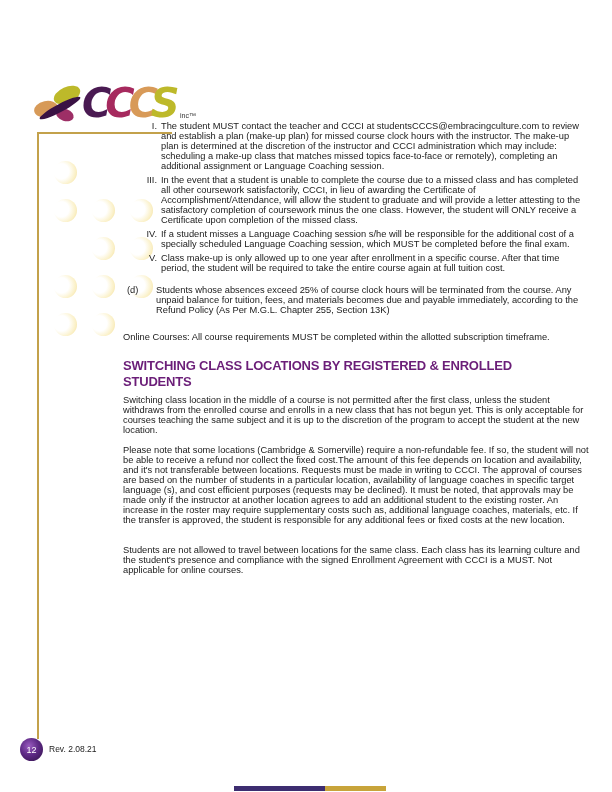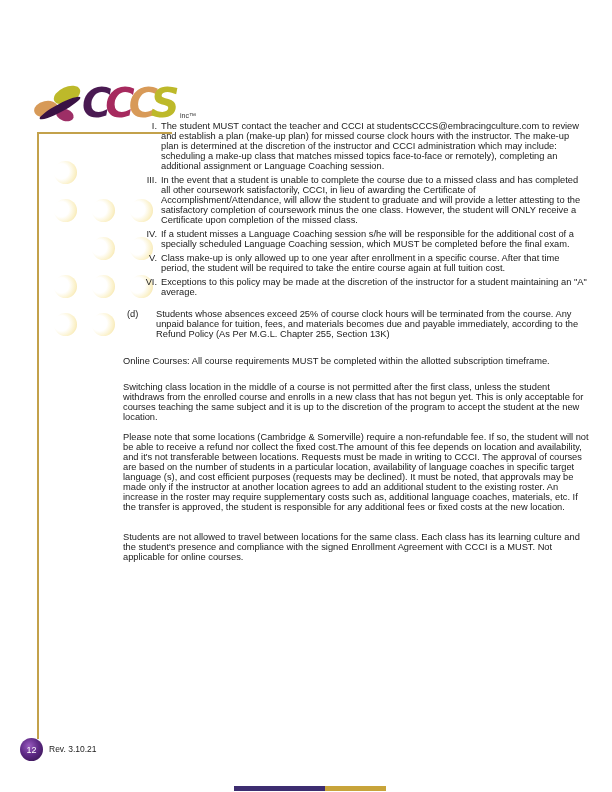--- a/index.html
+++ b/index.html
@@ -117,40 +117,37 @@
         <span class="txt">In the event that a student is unable to complete the course due to a missed class and has completed all other coursework satisfactorily, CCCI, in lieu of awarding the Certificate of Accomplishment/Attendance, will allow the student to graduate and will provide a letter attesting to the satisfactory completion of coursework minus the one class. However, the student will ONLY receive a Certificate upon completion of the missed class.</span>
       </div>
       <div class="li">
         <span class="num">IV.</span>
         <span class="txt">If a student misses a Language Coaching session s/he will be responsible for the additional cost of a specially scheduled Language Coaching session, which MUST be completed before the final exam.</span>
       </div>
       <div class="li">
         <span class="num">V.</span>
         <span class="txt">Class make-up is only allowed up to one year after enrollment in a specific course. After that time period, the student will be required to take the entire course again at full tuition cost.</span>
       </div>
-      <div class="li">
-        <span class="num">VI.</span>
-        <span class="txt">Exceptions to this policy may be made at the discretion of the instructor for a student maintaining an "A" average.</span>
-      </div>
     </div>
 
     <div class="d-row">
       <span class="dlabel">(d)</span>
       <span class="dtxt">Students whose absences exceed 25% of course clock hours will be terminated from the course. Any unpaid balance for tuition, fees, and materials becomes due and payable immediately, according to the Refund Policy (As Per M.G.L. Chapter 255, Section 13K)</span>
     </div>
 
     <p class="note">Online Courses: All course requirements MUST be completed within the allotted subscription timeframe.</p>
 
+    <h1 class="sec-title">SWITCHING CLASS LOCATIONS BY REGISTERED &amp; ENROLLED STUDENTS</h1>
 
     <p class="para">Switching class location in the middle of a course is not permitted after the first class, unless the student withdraws from the enrolled course and enrolls in a new class that has not begun yet. This is only acceptable for courses teaching the same subject and it is up to the discretion of the program to accept the student at the new location.</p>
     <p class="para gap">Please note that some locations (Cambridge &amp; Somerville) require a non-refundable fee. If so, the student will not be able to receive a refund nor collect the fixed cost.The amount of this fee depends on location and availability, and it's not transferable between locations. Requests must be made in writing to CCCI. The approval of courses are based on the number of students in a particular location, availability of language coaches in specific target language (s), and cost efficient purposes (requests may be declined). It must be noted, that approvals may be made only if the instructor at another location agrees to add an additional student to the existing roster. An increase in the roster may require supplementary costs such as, additional language coaches, materials, etc. If the transfer is approved, the student is responsible for any additional fees or fixed costs at the new location.</p>
     <p class="para">Students are not allowed to travel between locations for the same class. Each class has its learning culture and the student's presence and compliance with the signed Enrollment Agreement with CCCI is a MUST. Not applicable for online courses.</p>
 
   </div>
 
   <div class="page-badge">12</div>
-  <div class="rev">Rev. 3.10.21</div>
+  <div class="rev">Rev. 2.08.21</div>
   <div class="bottom-bar">
     <div class="seg-a"></div>
     <div class="seg-b"></div>
   </div>
 
 </div>
 
 </body></html>

